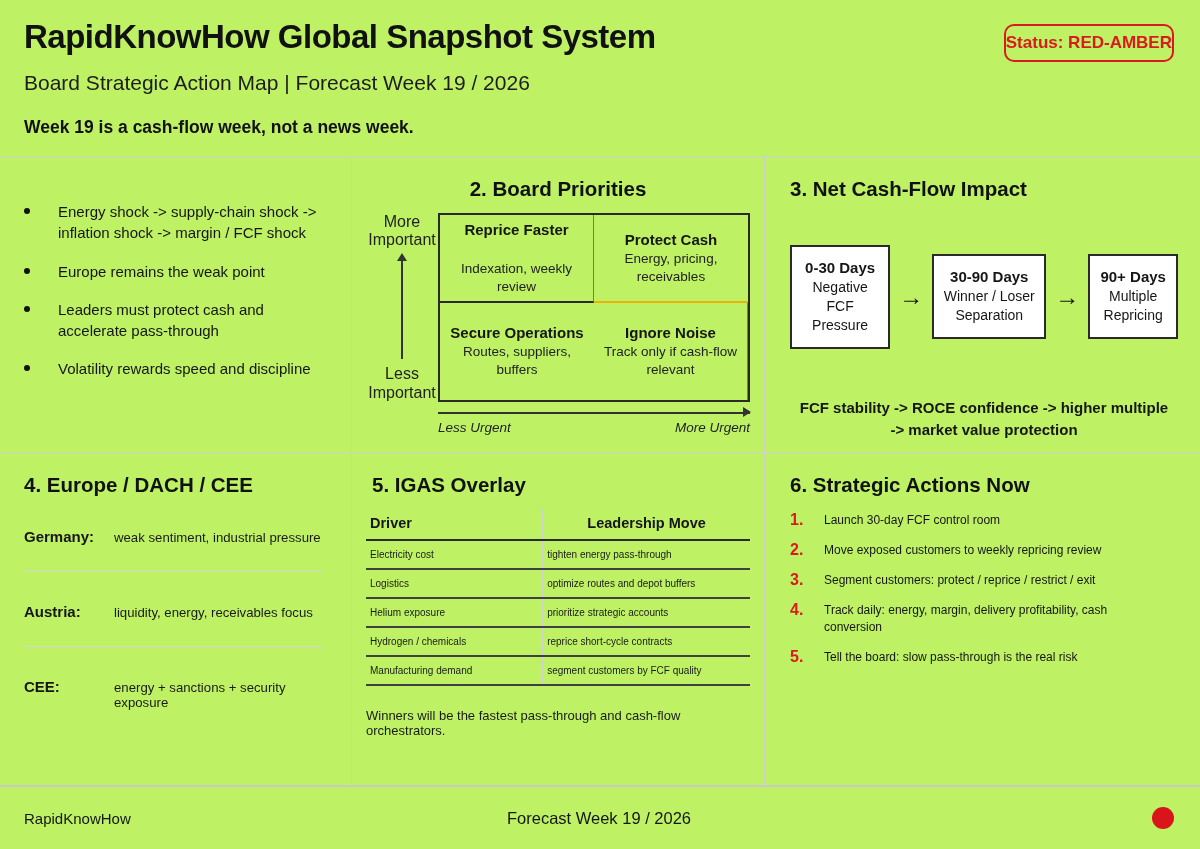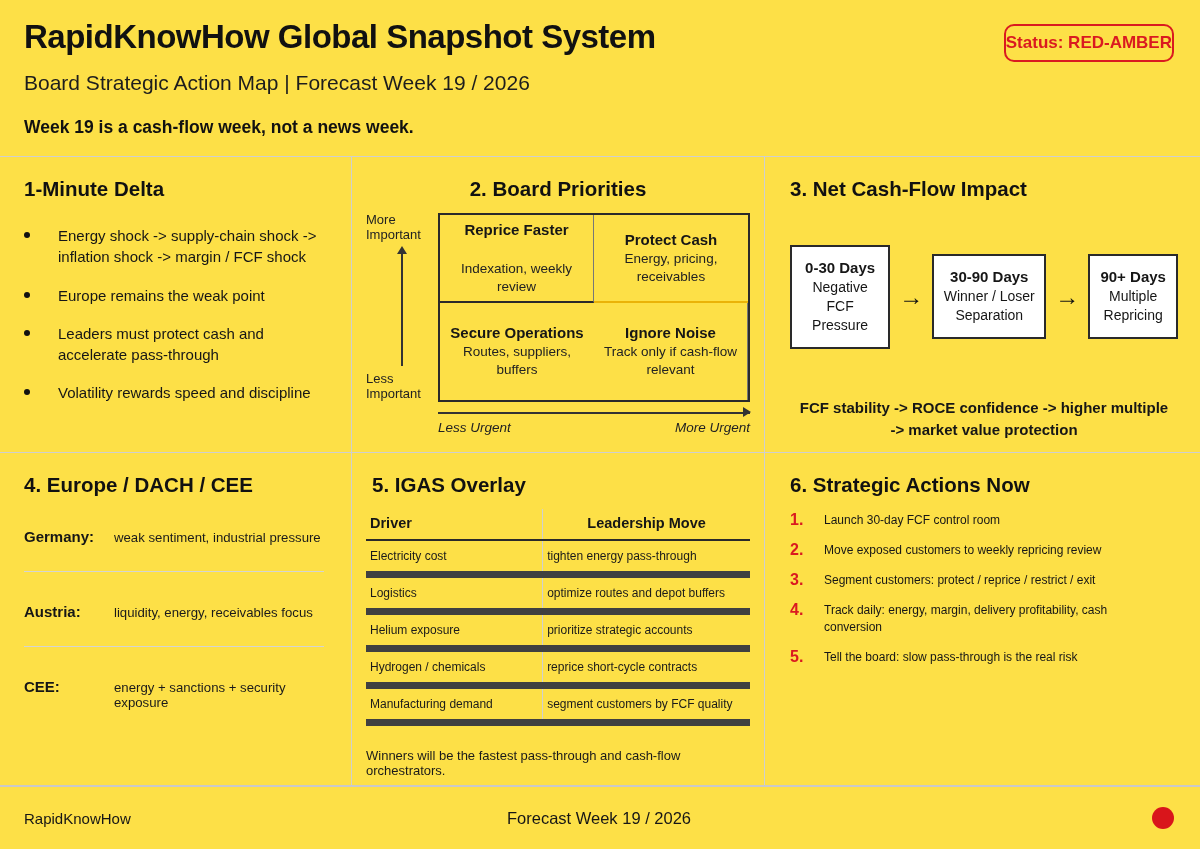--- a/index.html
+++ b/index.html
@@ -1,18 +1,18 @@
 <!DOCTYPE html>
 <html><head>
 <meta charset="utf-8">
 <style>
   * { margin:0; padding:0; box-sizing:border-box; }
   html,body { background:#ffffff; }
   body { font-family:"Liberation Sans", sans-serif; color:#161616; }
-  .page { width:1200px; height:849px; background:#fde047; display:flex; flex-direction:column; overflow:hidden; }
+  .page { width:1200px; height:849px; background:#bef264; display:flex; flex-direction:column; overflow:hidden; }
 
   
   .header-block { height:157px; padding:18px 26px 0 24px; border-bottom:1px solid #cfcfcf; position:relative; }
   .header-row { display:flex; justify-content:space-between; align-items:flex-start; }
   .page-title { font-size:33px; font-weight:700; letter-spacing:-0.5px; color:#111; }
   .status-badge { border:2px solid #da1a20; border-radius:10px; padding:7px 0; color:#da1a20;
                   font-size:17px; font-weight:700; margin-top:6px; white-space:nowrap; }
   .page-subtitle { font-size:21px; color:#1d1d1d; margin-top:9px; }
   .statement { font-size:17.5px; font-weight:700; margin-top:22px; color:#111; }
 
@@ -25,21 +25,21 @@
 
   
   .delta-list { list-style:none; margin-top:24px; }
   .delta-list li { display:flex; gap:28px; font-size:15px; line-height:1.42; margin-bottom:17px; max-width:300px; }
   .bullet-dot { flex:0 0 auto; width:6px; height:6px; border-radius:50%; background:#111; margin-top:7px; }
 
   
   .c2 { padding-left:14px; padding-right:14px; }
   .bp-title { text-align:center; }
   .matrix-wrap { display:flex; margin-top:12px; }
-  .y-axis { width:72px; display:flex; flex-direction:column; align-items:center; font-size:13px; text-align:left; line-height:1.15; color:#222; }
+  .y-axis { width:72px; display:flex; flex-direction:column; align-items:center; font-size:16px; text-align:center; line-height:1.15; color:#222; }
   .v-arrow { flex:1; width:2px; background:#333; position:relative; margin:6px 0; min-height:60px; }
   .v-arrow::before { content:""; position:absolute; top:-8px; left:-4px; border:5px solid transparent; border-bottom:8px solid #333; }
   .matrix { flex:1; display:grid; grid-template-columns:1fr 1fr; grid-template-rows:88px 97px; border:2px solid #2a2a2a; }
   .quad { display:flex; flex-direction:column; justify-content:center; align-items:center; text-align:center; padding:4px 8px; }
   .quad.qtl { border-right:1px solid #777; border-bottom:2px solid #2a2a2a;gap:20px; }
   .quad.qtr { border-bottom:2px solid #eab308; }
   .quad.qbl { border-right:1px solid #777; }
   .quad-title { font-size:15px; font-weight:700; }
   .quad-desc { font-size:13.5px; line-height:1.3; margin-top:2px; color:#222; }
   .x-axis { margin-left:72px; margin-top:10px;font-style:italic; }
@@ -60,21 +60,21 @@
   
   .eu-row { display:flex; align-items:baseline; margin-top:31px; }
   .eu-label { width:90px; font-size:15px; font-weight:700; flex:0 0 auto; }
   .eu-value { font-size:13.2px; color:#1a1a1a; }
   .eu-div { border-bottom:1px solid #d4d4d4; margin-top:26px; width:300px; }
 
   
   .igas-table { width:100%; border-collapse:collapse; margin-top:12px; }
   .igas-table th { font-size:14.5px; font-weight:700; text-align:left; padding:6px 4px 8px 4px; border-bottom:2px solid #2a2a2a; }
   .igas-table th.move { text-align:center; }
-  .igas-table td { font-size:12px; padding:8px 4px; border-bottom:7px solid #404040; color:#1a1a1a; }
+  .igas-table td { font-size:10px; padding:8px 4px; border-bottom:2px solid #404040; color:#1a1a1a; }
   .igas-table .vline { border-right:1px solid #d0d0d0; }
   .igas-note { font-size:13px; margin-top:22px; color:#1a1a1a; }
 
   
   .actions-list { margin-top:14px; }
   .action-item { display:flex; gap:12px; margin-bottom:12px; }
   .action-num { color:#da1a20; font-weight:700; font-size:16px; flex:0 0 22px; }
   .action-text { font-size:12px; line-height:1.42; max-width:300px; padding-top:1px; }
 
   
@@ -94,21 +94,20 @@
       <div class="page-title">RapidKnowHow Global Snapshot System</div>
       <div class="status-badge">Status: RED-AMBER</div>
     </div>
     <div class="page-subtitle">Board Strategic Action Map | Forecast Week 19 / 2026</div>
     <div class="statement">Week 19 is a cash-flow week, not a news week.</div>
   </div>
 
   <div class="grid">
 
     <div class="cell c1 r1">
-      <div class="panel-title">1-Minute Delta</div>
       <ul class="delta-list">
         <li>
             <span class="bullet-dot"></span>
             <span>Energy shock -&gt; supply-chain shock -&gt; inflation shock -&gt; margin / FCF shock</span>
           </li>
         <li>
             <span class="bullet-dot"></span>
             <span>Europe remains the weak point</span>
           </li>
         <li>

